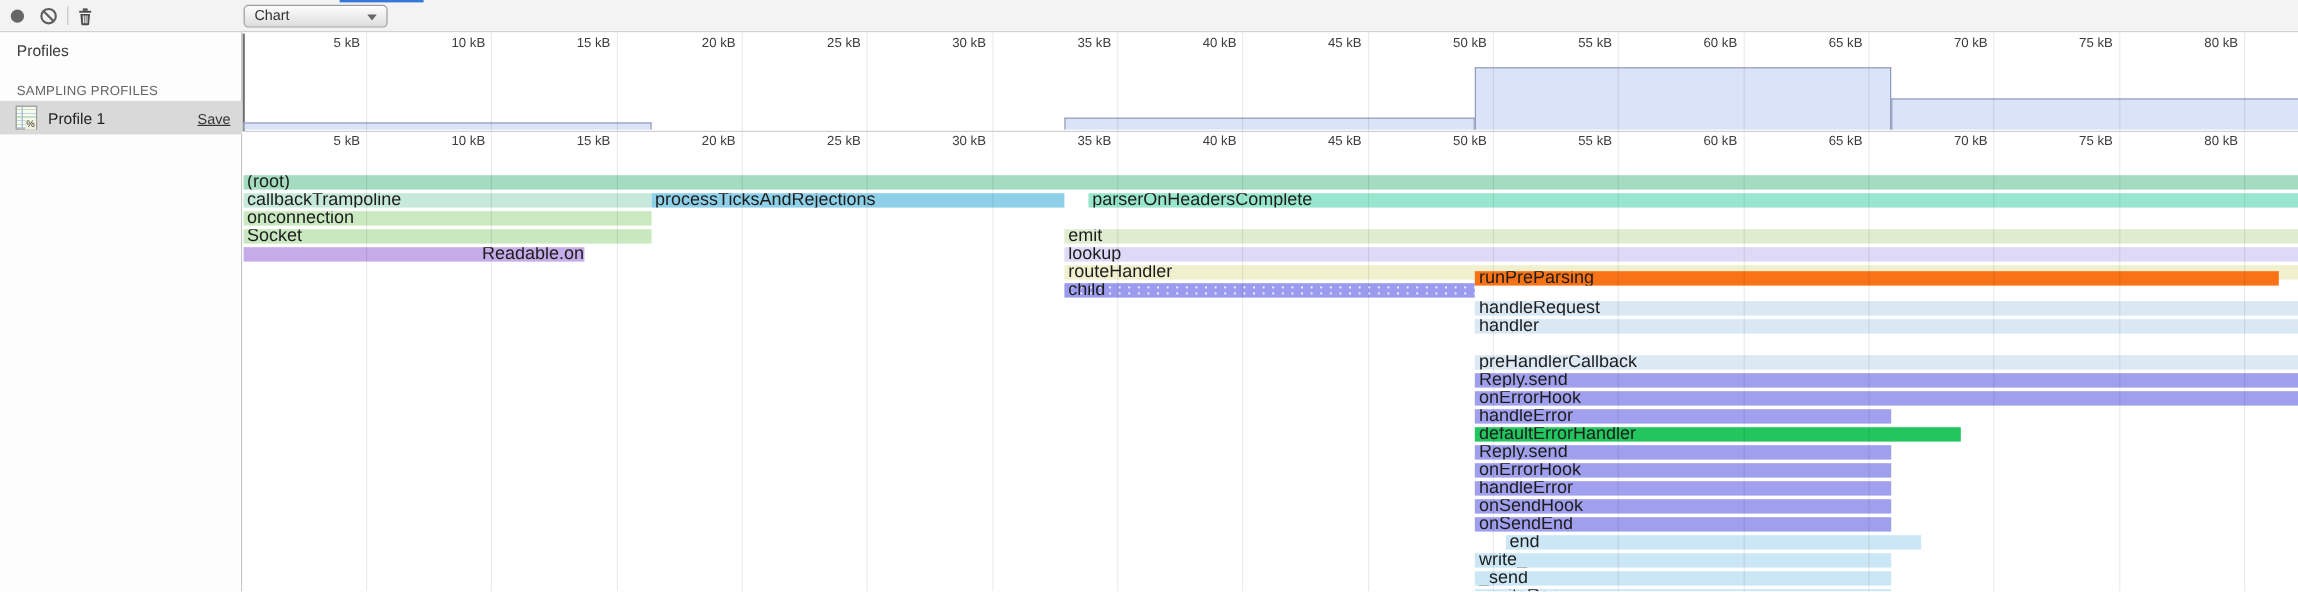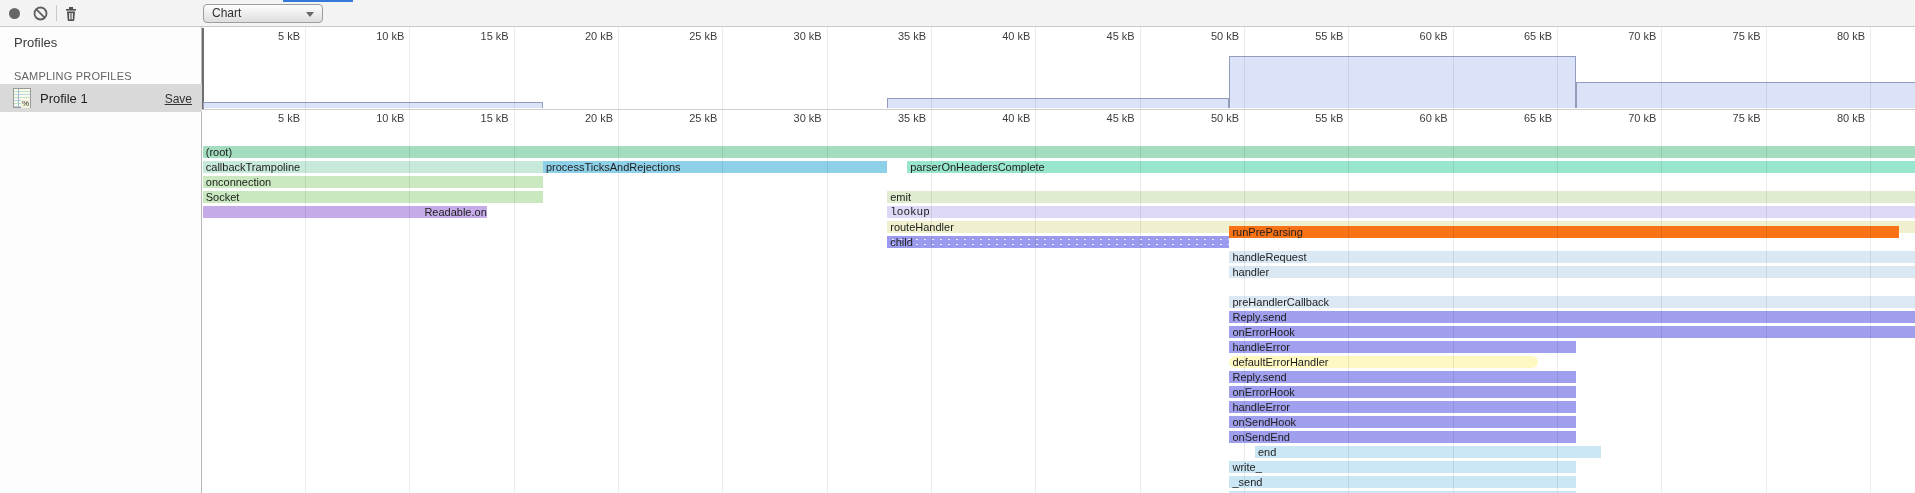--- a/index.html
+++ b/index.html
@@ -39,21 +39,21 @@
   
   .chartpane{position:absolute;left:202px;top:27px;width:1713px;height:466px;background:#fff;overflow:hidden;}
   .overview{position:absolute;left:0;top:0;width:1713px;height:83px;background:#fff;
             border-bottom:1px solid #cfcfcf;box-sizing:border-box;}
   .ov-handle{position:absolute;left:0;top:1px;width:2px;height:81px;background:#6e6e6e;cursor:ew-resize;}
   .ruler-label{position:absolute;font-size:11px;color:#3c3c3c;white-space:nowrap;transform:translateX(-100%);}
   .gridline{position:absolute;width:1px;background:rgba(0,0,0,0.08);pointer-events:none;}
   .ov-step{position:absolute;background:#dbe3f8;border:1px solid #939cbb;border-bottom:none;box-sizing:border-box;}
 
   .flame{position:absolute;left:0;top:83px;width:1713px;height:383px;background:#fff;}
-  .bar{position:absolute;height:12px;font-size:11px;line-height:12px;color:#1d1d1d;
+  .bar{position:absolute;height:12px;font-size:15px;line-height:12px;color:#1d1d1d;
        padding-left:3px;box-sizing:border-box;white-space:nowrap;overflow:hidden;cursor:default;}
   .bar.dotted{background-image:radial-gradient(rgba(255,255,255,.85) 1px,transparent 1.2px);
        background-size:8px 5px;background-position:2px 6px;}
   svg{display:block;}
 </style>
 </head>
 <body>
 
 <div id="app">
 
@@ -140,31 +140,31 @@
       </div>
     <div class="flame" id="flame">
         <div class="bar" style="left: 0.7867px; width: 1713.18px; top: 36px; background-color: rgb(163, 220, 190);">(root)</div>
         <div class="bar" style="left: 0.7867px; width: 340.132px; top: 51px; background-color: rgb(199, 233, 218);">callbackTrampoline</div>
         <div class="bar" style="left: 340.919px; width: 344.305px; top: 51px; background-color: rgb(143, 208, 233);">processTicksAndRejections</div>
         <div class="bar" style="left: 685.224px; width: 1028.74px; top: 51px; background-color: rgb(153, 230, 206); margin-left: 20px;">parserOnHeadersComplete</div>
         <div class="bar" style="left: 0.7867px; width: 340.132px; top: 66px; background-color: rgb(203, 233, 193);">onconnection</div>
         <div class="bar" style="left: 0.7867px; width: 340.132px; top: 81px; background-color: rgb(201, 232, 192);">Socket</div>
         <div class="bar" style="left: 685.224px; width: 1028.74px; top: 81px; background-color: rgb(223, 236, 208);">emit</div>
         <div class="bar" style="left: 0.7867px; width: 284px; top: 96px; background-color: rgb(197, 171, 232); text-align: right;">Readable.on</div>
-        <div class="bar" style="left: 685.224px; width: 1028.74px; top: 96px; background-color: rgb(222, 217, 246); font-family: Liberation Mono, monospace;">lookup</div>
+        <div class="bar" style="left: 685.224px; width: 1028.74px; top: 96px; background-color: rgb(222, 217, 246);">lookup</div>
         <div class="bar" style="left: 685.224px; width: 1028.74px; top: 111px; background-color: rgb(240, 240, 207);">routeHandler</div>
         <div class="bar dotted" style="left: 685.224px; width: 342.219px; top: 126px; background-color: rgb(154, 154, 238);">child</div>
         <div class="bar" style="left: 1027.44px; width: 670px; top: 116px; background-color: #f97316;">runPreParsing</div>
         <div class="bar" style="left: 1027.44px; width: 686.524px; top: 141px; background-color: rgb(217, 232, 243);">handleRequest</div>
         <div class="bar" style="left: 1027.44px; width: 686.524px; top: 156px; background-color: rgb(217, 232, 243);">handler</div>
         <div class="bar" style="left: 1027.44px; width: 686.524px; top: 186px; background-color: rgb(220, 233, 244);">preHandlerCallback</div>
         <div class="bar" style="left: 1027.44px; width: 686.524px; top: 201px; background-color: rgb(159, 159, 238);">Reply.send</div>
         <div class="bar" style="left: 1027.44px; width: 686.524px; top: 216px; background-color: rgb(159, 159, 238);">onErrorHook</div>
         <div class="bar" style="left: 1027.44px; width: 346.392px; top: 231px; background-color: rgb(160, 160, 239);">handleError</div>
-        <div class="bar" style="left: 1027.44px; width: 309px; top: 246px; background-color: #fef9c3; border-radius: 6px;">defaultErrorHandler</div>
+        <div class="bar" style="left: 1027.44px; width: 405px; top: 246px; background-color: #22c55e;">defaultErrorHandler</div>
         <div class="bar" style="left: 1027.44px; width: 346.392px; top: 261px; background-color: rgb(159, 159, 238);">Reply.send</div>
         <div class="bar" style="left: 1027.44px; width: 346.392px; top: 276px; background-color: rgb(159, 159, 238);">onErrorHook</div>
         <div class="bar" style="left: 1027.44px; width: 346.392px; top: 291px; background-color: rgb(160, 160, 239);">handleError</div>
         <div class="bar" style="left: 1027.44px; width: 346.392px; top: 306px; background-color: rgb(159, 159, 238);">onSendHook</div>
         <div class="bar" style="left: 1027.44px; width: 346.392px; top: 321px; background-color: rgb(159, 159, 238);">onSendEnd</div>
         <div class="bar" style="left: 1053px; width: 346.392px; top: 336px; background-color: rgb(203, 230, 245);">end</div>
         <div class="bar" style="left: 1027.44px; width: 346.392px; top: 351px; background-color: rgb(203, 230, 245);">write_</div>
         <div class="bar" style="left: 1027.44px; width: 346.392px; top: 366px; background-color: rgb(203, 230, 245);">_send</div>
         <div class="bar" style="left: 1027.44px; width: 346.392px; top: 381px; background-color: rgb(203, 230, 245);">_writeRaw</div>
         <div class="gridline" style="left: 103.035px; top: 0px; height: 383px;"></div>

